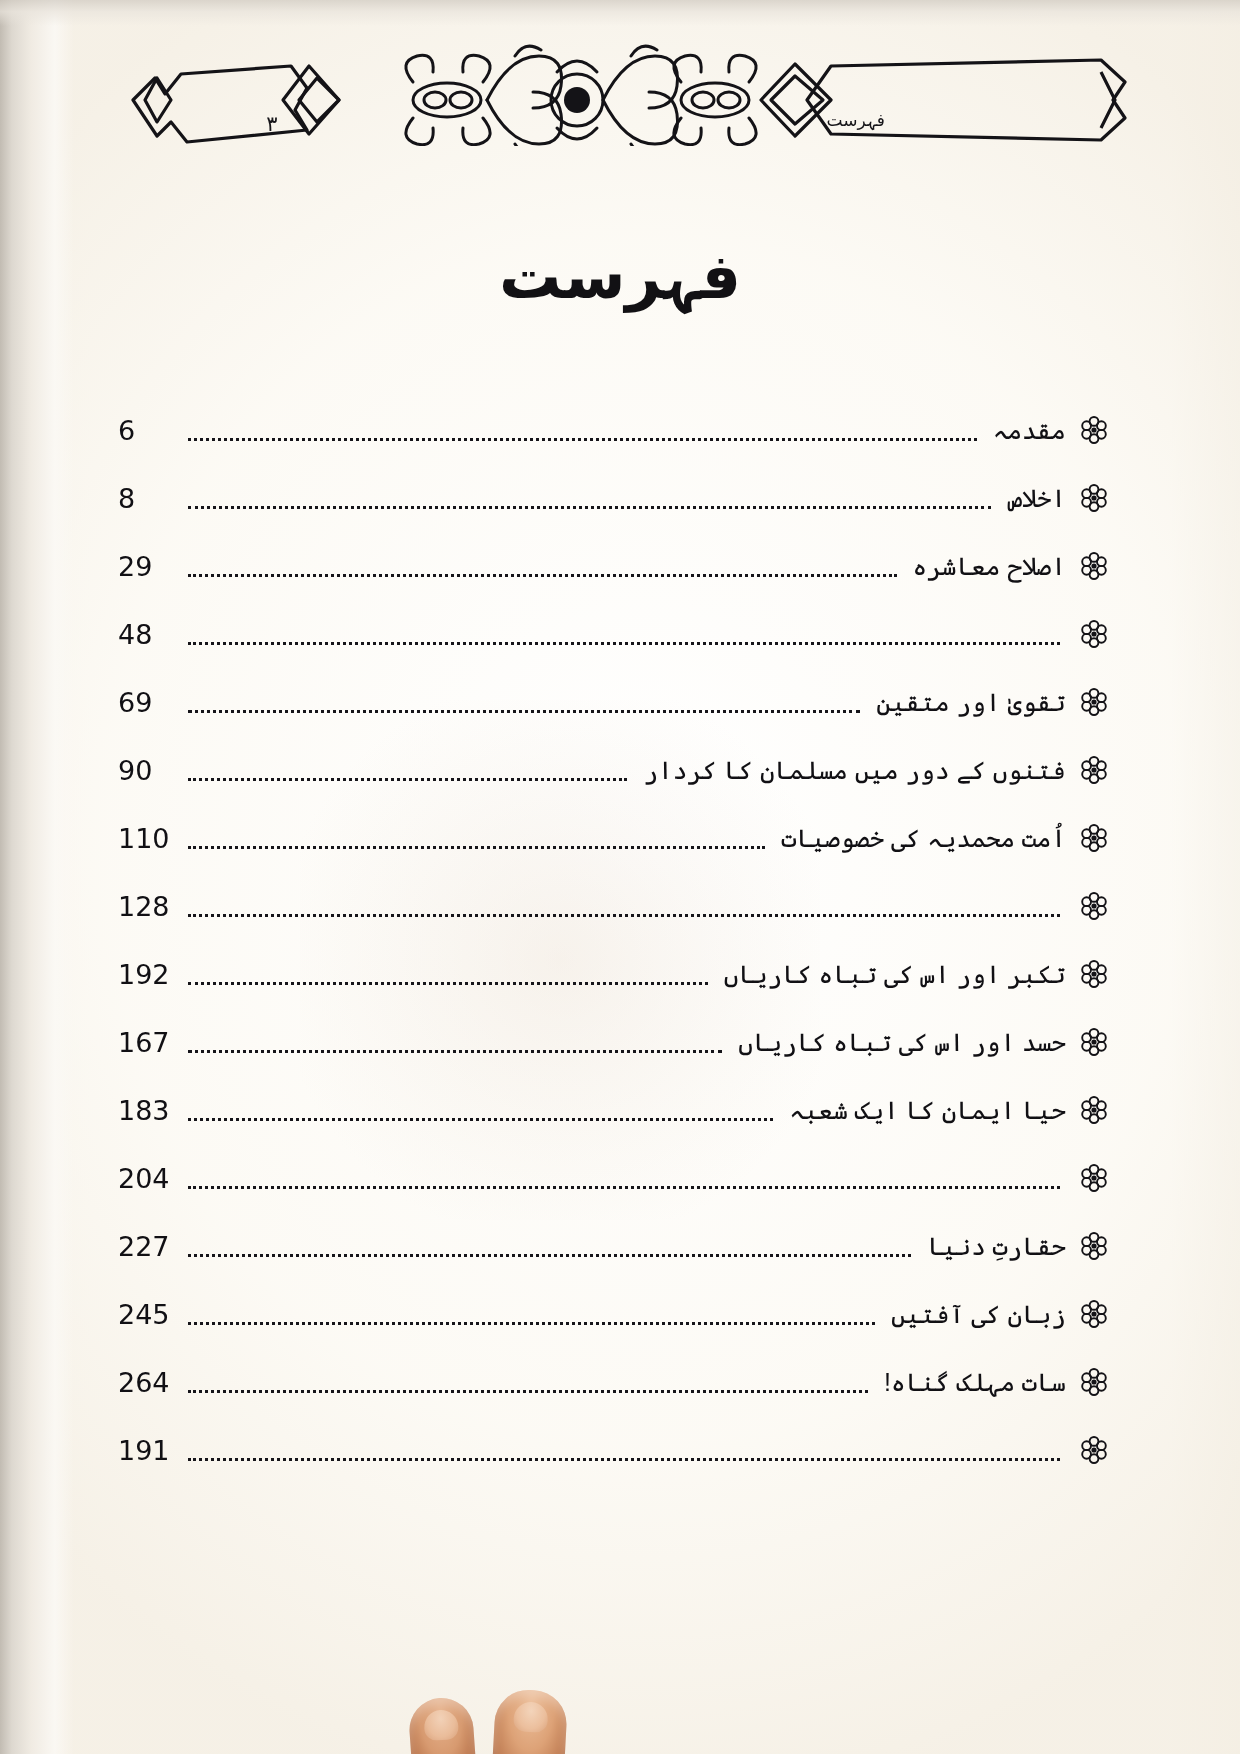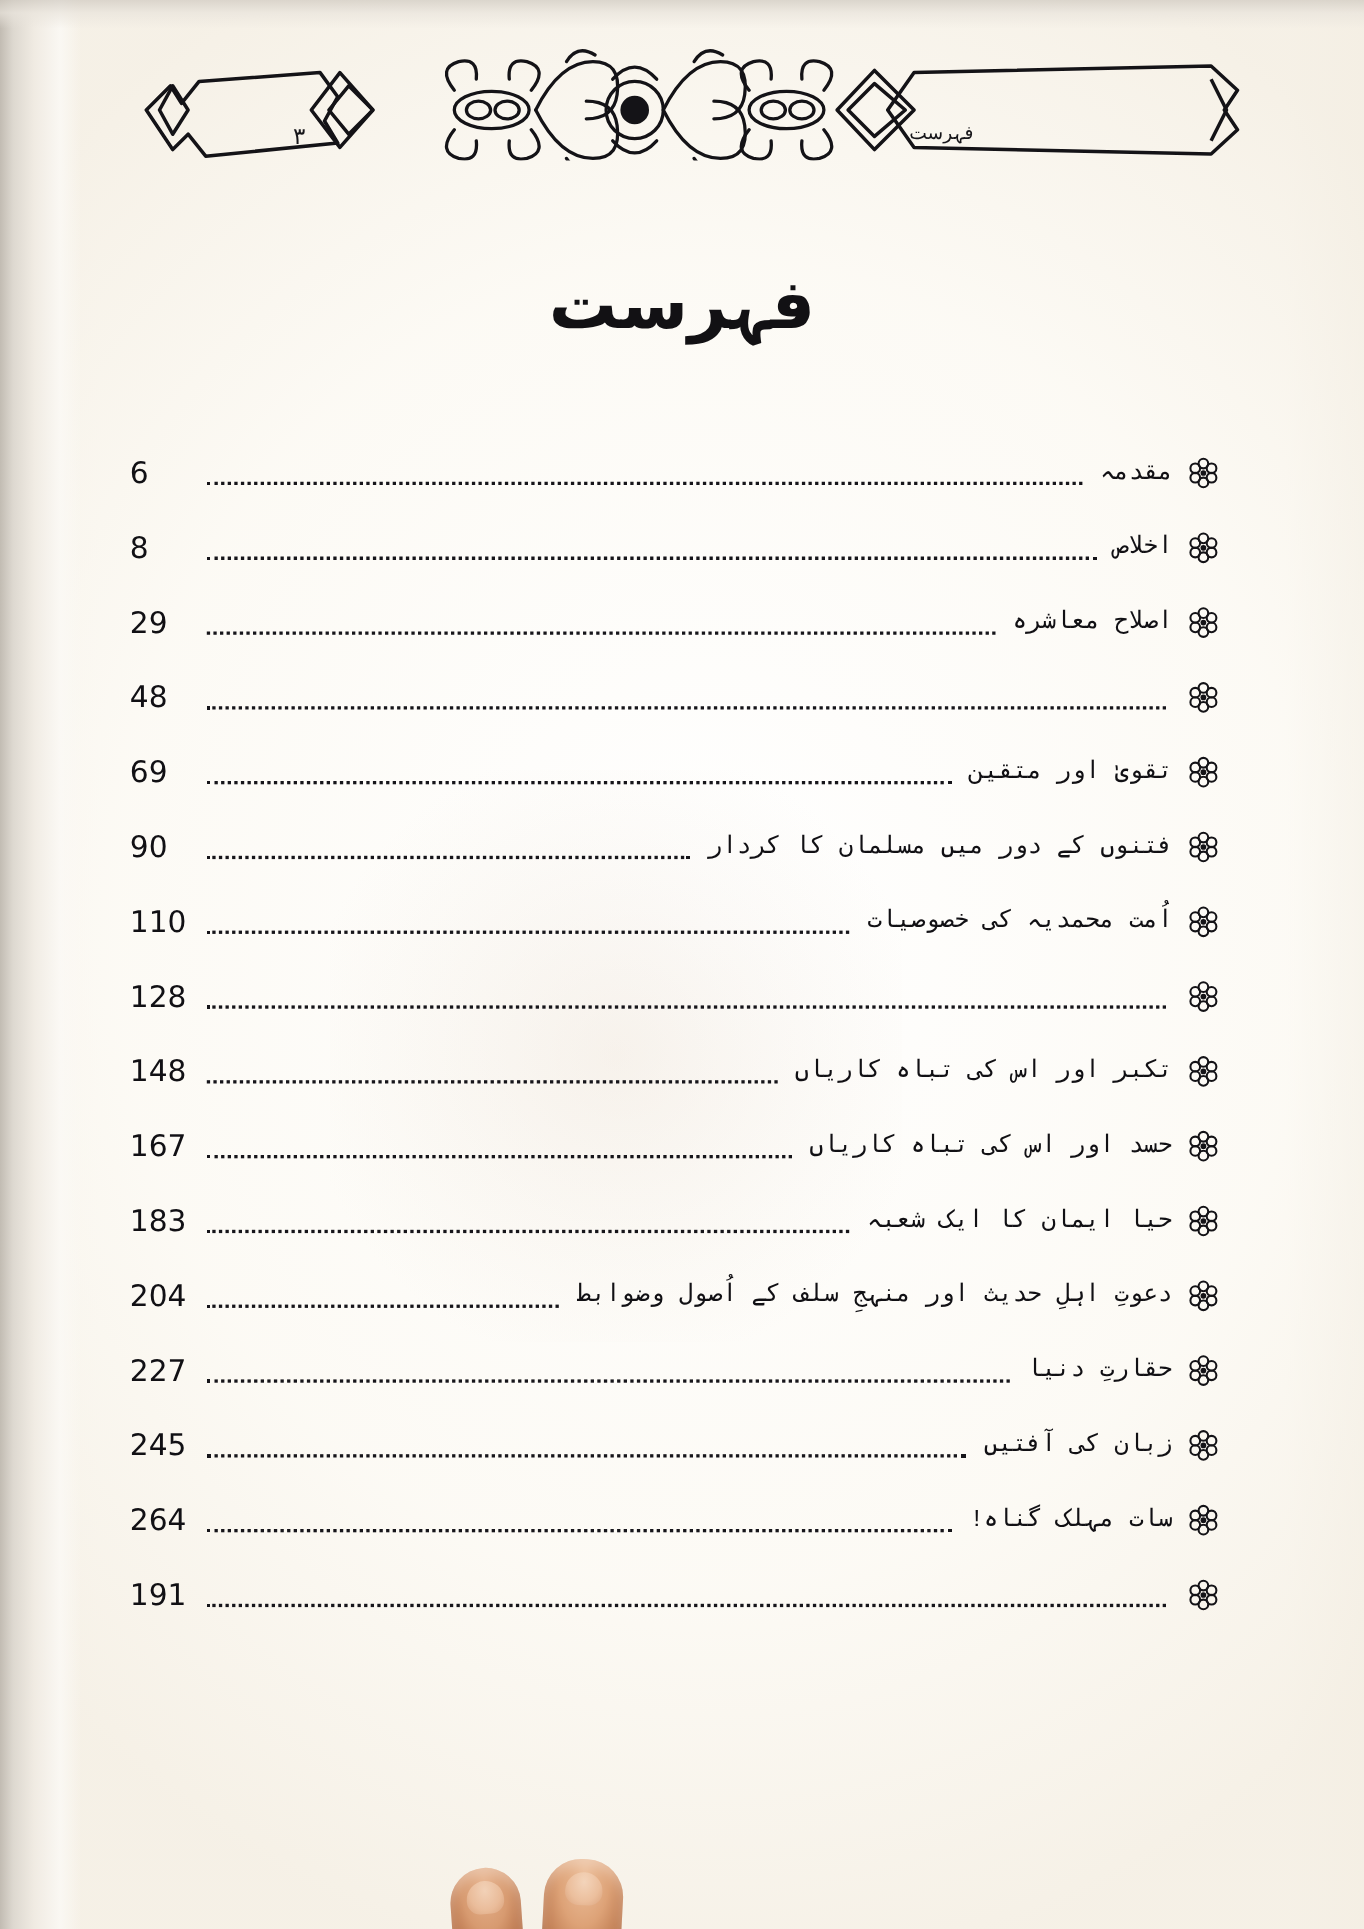--- a/index.html
+++ b/index.html
@@ -121,22 +121,22 @@
     display: flex;
     align-items: center;
     justify-content: center;
   }
   .bullet svg { display:block; }
 
   .entry-title {
     flex: 0 0 auto;
     direction: rtl;
     text-align: center;
-    font-family: Liberation Mono, monospace;
-    font-size: 22px;
+    font-family: Liberation Sans, sans-serif;
+    font-size: 25px;
     color: #111014;
     white-space: nowrap;
     padding-left: 10px;
     line-height: 1.15;
   }
   .leader {
     flex: 1 1 auto;
     height: 1px;
     margin: 0 6px;
     position: relative;
@@ -420,21 +420,21 @@
     <circle cx="22.4" cy="19.3" r="4.4"></circle>
     <circle cx="15" cy="23.6" r="4.4"></circle>
     <circle cx="7.6" cy="19.3" r="4.4"></circle>
     <circle cx="7.6" cy="10.7" r="4.4"></circle>
   </g>
   <circle cx="15" cy="15" r="2.6" fill="#141317"></circle>
 </svg>
         </span>
         <span class="entry-title">تکبر اور اس کی تباہ کاریاں</span>
         <span class="leader"></span>
-        <span class="page-num">148</span>
+        <span class="page-num">192</span>
       </div>
       <div class="toc-row">
         <span class="bullet">
           <svg width="30" height="30" viewBox="0 0 30 30">
   <g fill="none" stroke="#141317" stroke-width="1.9">
     <circle cx="15" cy="6.4" r="4.4"></circle>
     <circle cx="22.4" cy="10.7" r="4.4"></circle>
     <circle cx="22.4" cy="19.3" r="4.4"></circle>
     <circle cx="15" cy="23.6" r="4.4"></circle>
     <circle cx="7.6" cy="19.3" r="4.4"></circle>
@@ -472,21 +472,20 @@
     <circle cx="15" cy="6.4" r="4.4"></circle>
     <circle cx="22.4" cy="10.7" r="4.4"></circle>
     <circle cx="22.4" cy="19.3" r="4.4"></circle>
     <circle cx="15" cy="23.6" r="4.4"></circle>
     <circle cx="7.6" cy="19.3" r="4.4"></circle>
     <circle cx="7.6" cy="10.7" r="4.4"></circle>
   </g>
   <circle cx="15" cy="15" r="2.6" fill="#141317"></circle>
 </svg>
         </span>
-        <span class="entry-title">دعوتِ اہلِ حدیث اور منہجِ سلف کے اُصول وضوابط</span>
         <span class="leader"></span>
         <span class="page-num">204</span>
       </div>
       <div class="toc-row">
         <span class="bullet">
           <svg width="30" height="30" viewBox="0 0 30 30">
   <g fill="none" stroke="#141317" stroke-width="1.9">
     <circle cx="15" cy="6.4" r="4.4"></circle>
     <circle cx="22.4" cy="10.7" r="4.4"></circle>
     <circle cx="22.4" cy="19.3" r="4.4"></circle>

